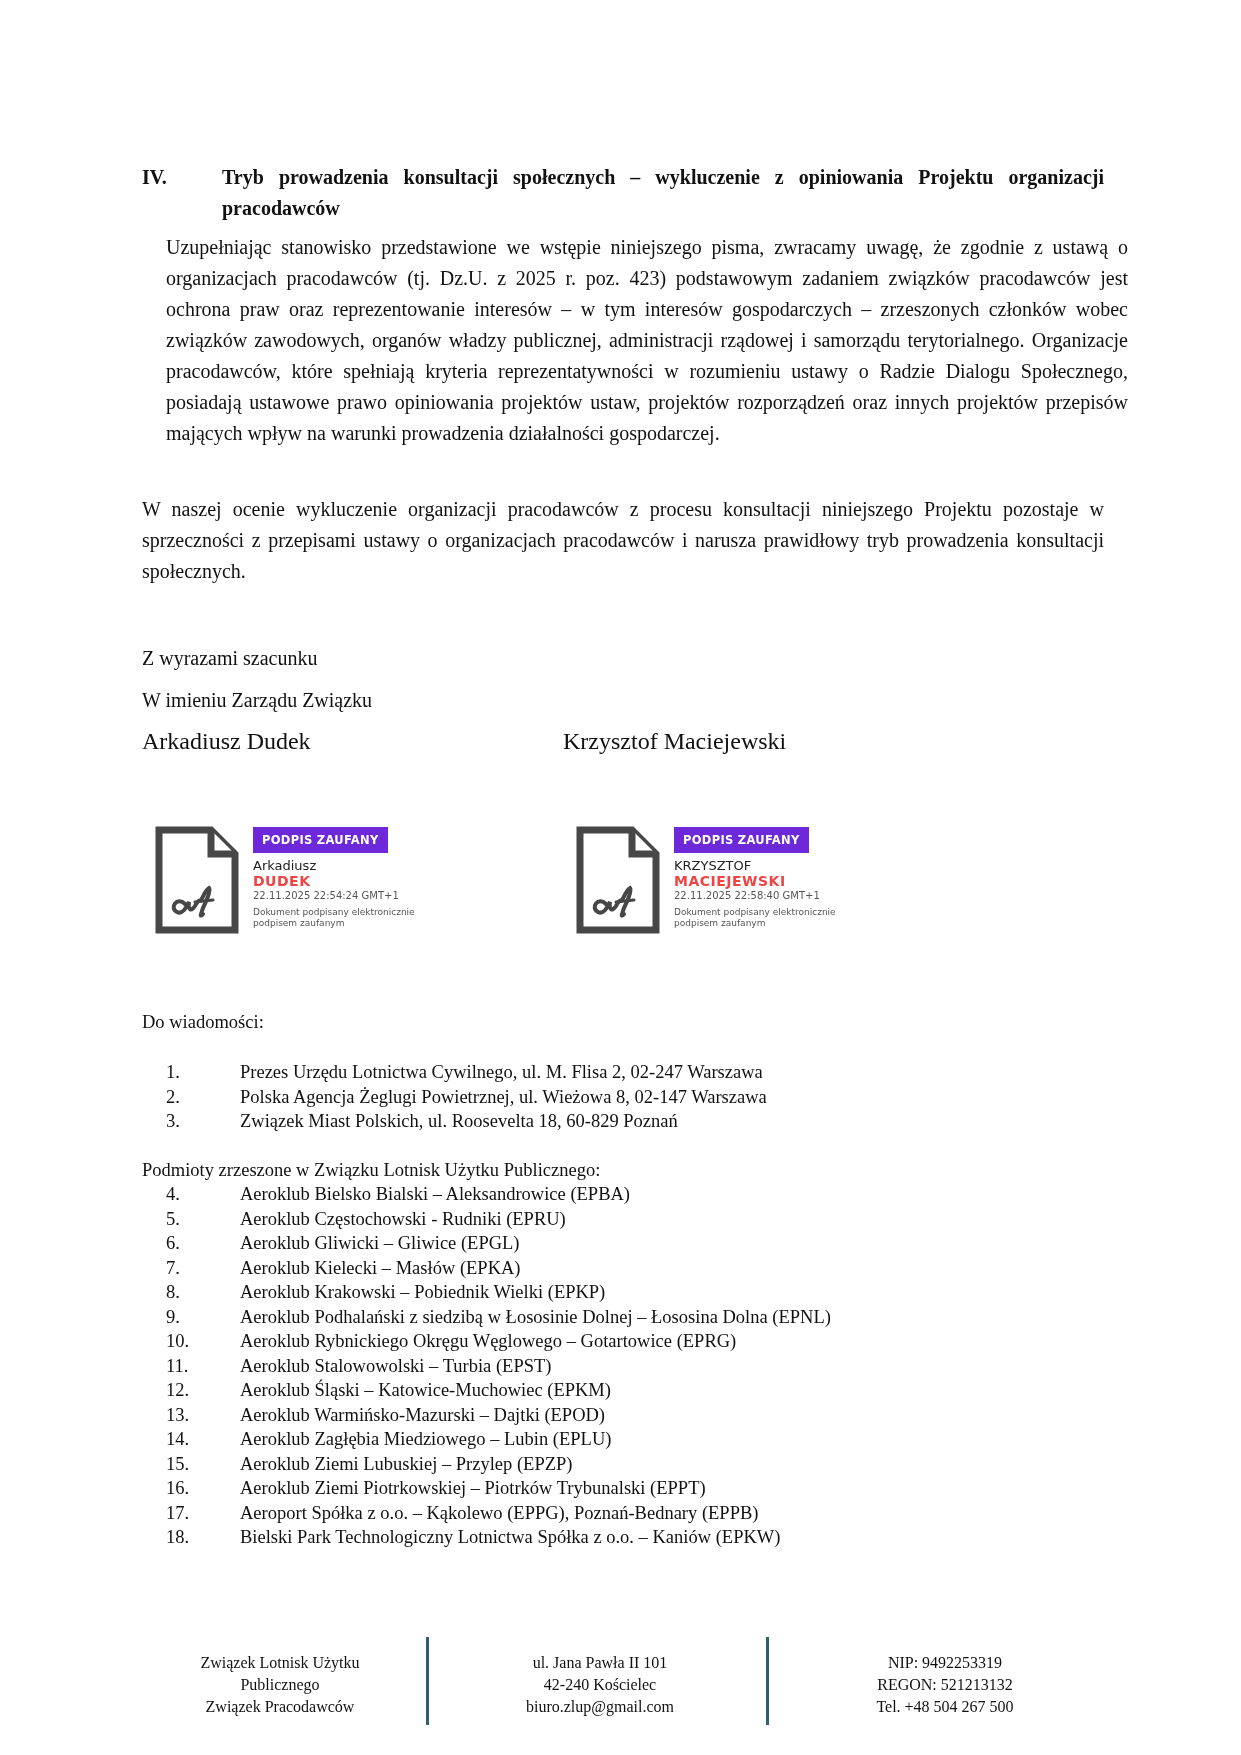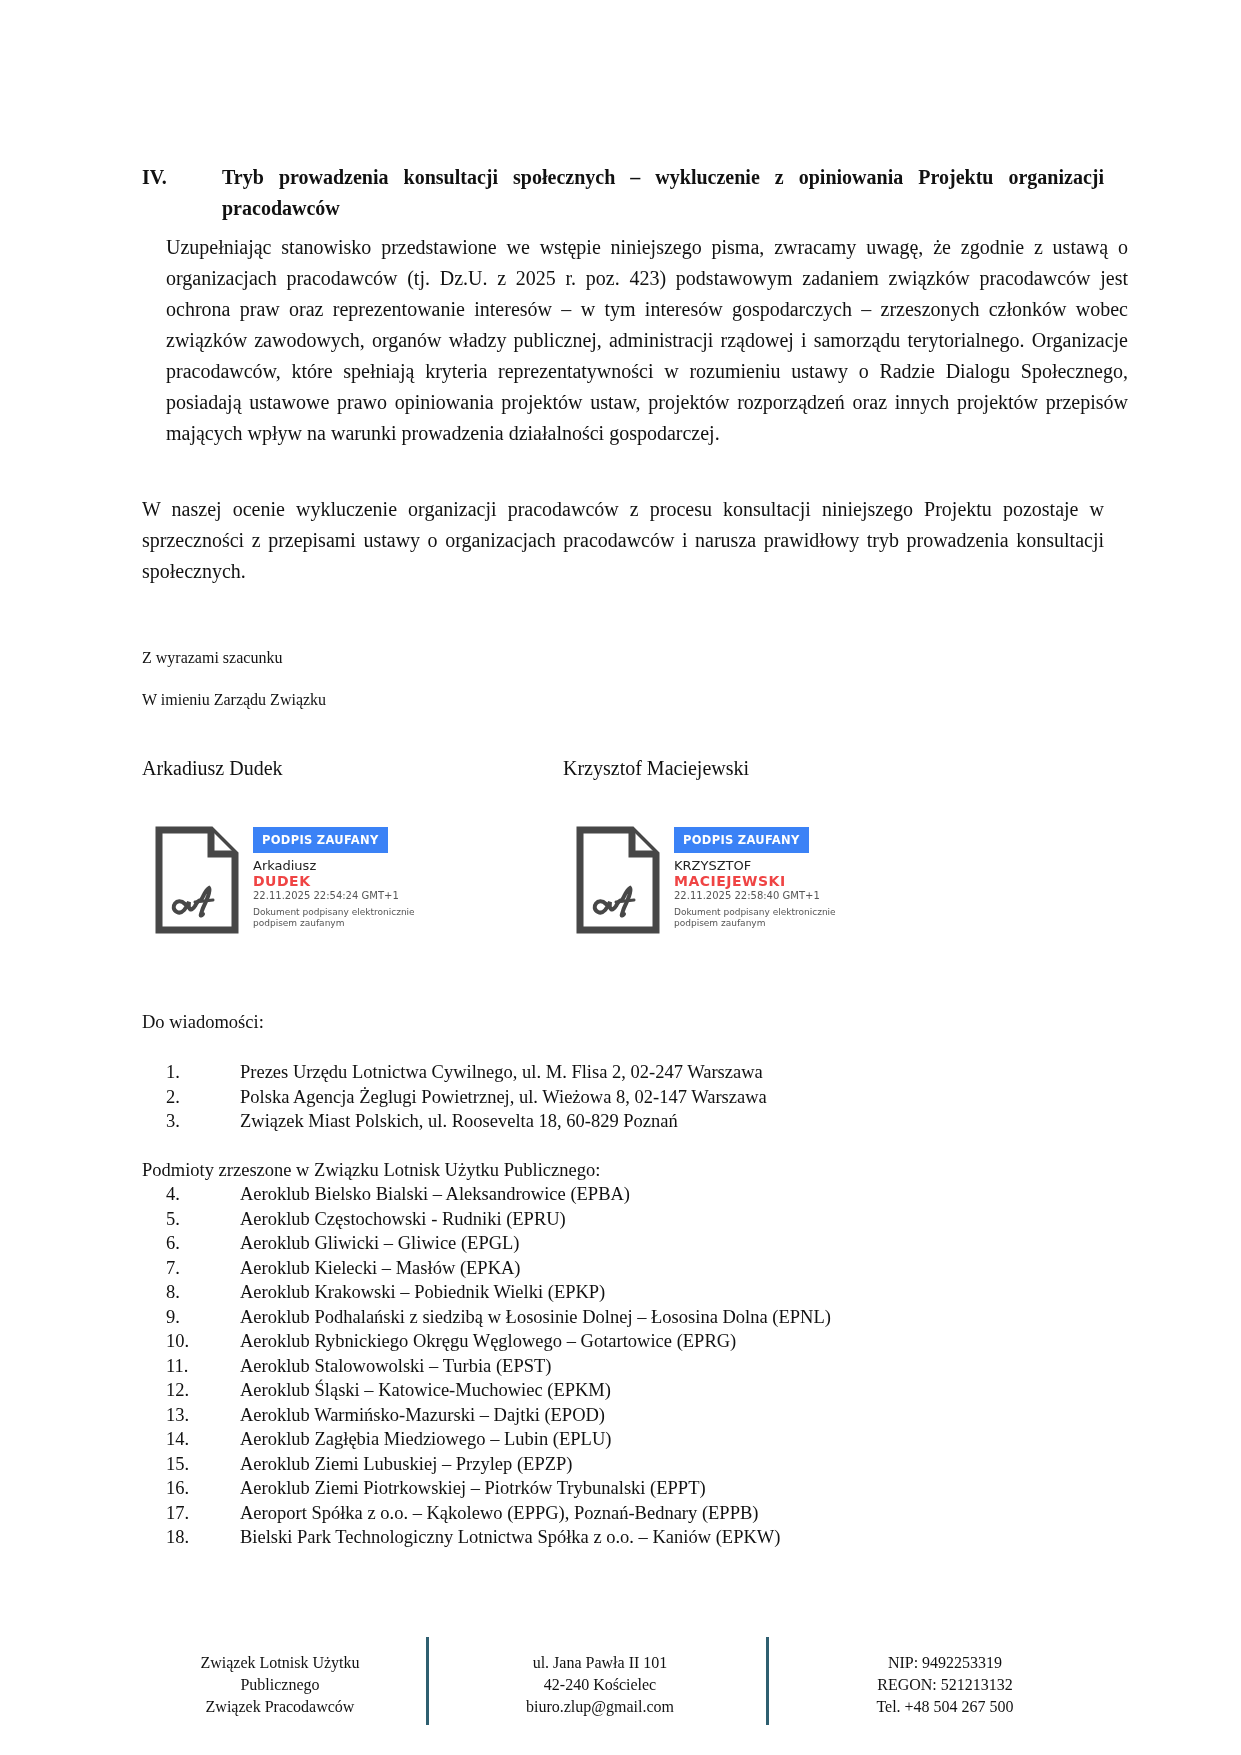--- a/index.html
+++ b/index.html
@@ -10,35 +10,35 @@
   .heading { position: absolute; left: 142px; top: 162px; width: 962px;
              font-weight: bold; font-size: 20px; line-height: 31px; }
   .heading .num { position: absolute; left: 0; top: 0; }
   .heading .title { margin-left: 80px; text-align: justify; }
 
   .para { position: absolute; left: 142px; width: 962px; font-size: 20px;
           line-height: 31px; text-align: justify; }
   .p1 { top: 232px; margin-left: 24px; }
   .p2 { top: 494px; }
 
-  .closing { position: absolute; left: 142px; font-size: 16px; line-height: 24px; }
+  .closing { position: absolute; left: 142px; font-size: 20px; line-height: 24px; }
   .c1 { top: 646px; }
   .c2 { top: 688px; }
 
-  .signer-name { position: absolute; font-size: 20px; line-height: 24px; top: 756px; }
+  .signer-name { position: absolute; font-size: 24px; line-height: 24px; top: 729px; }
   .sn1 { left: 142px; }
   .sn2 { left: 563px; }
 
   .sig { position: absolute; top: 826px; width: 290px; height: 110px;
          font-family: "DejaVu Sans", sans-serif; color: #333; }
   .sig1 { left: 155px; }
   .sig2 { left: 576px; }
   .sig .doc-icon { position: absolute; left: 0; top: 0; width: 84px; height: 108px; }
   .sig .badge { position: absolute; left: 98px; top: 1px; height: 26px; padding: 0 9px;
-                background: #3b82f6; color: #fff; font-weight: bold; font-size: 11.5px;
+                background: #6d28d9; color: #fff; font-weight: bold; font-size: 11.5px;
                 line-height: 26px; letter-spacing: 0.3px; white-space: nowrap; }
   .sig .first { position: absolute; left: 98px; top: 32px; font-size: 13px; color: #222; line-height: 15px; }
   .sig .last { position: absolute; left: 98px; top: 47px; font-size: 14px; font-weight: bold; color: #ef4444; line-height: 16px; letter-spacing: 0.5px; }
   .sig .date { position: absolute; left: 98px; top: 64px; font-size: 10px; color: #555; line-height: 12px; }
   .sig .note { position: absolute; left: 98px; top: 81px; font-size: 9px; color: #555; line-height: 11px; width: 200px; }
 
   .cc-label { position: absolute; left: 142px; top: 1010px; font-size: 18.5px; line-height: 24px; }
   .list { position: absolute; left: 142px; width: 960px; font-size: 18.5px; line-height: 24.5px; }
   .list1 { top: 1060px; }
   .list2-label { position: absolute; left: 142px; top: 1158px; font-size: 18.5px; line-height: 24px; }

